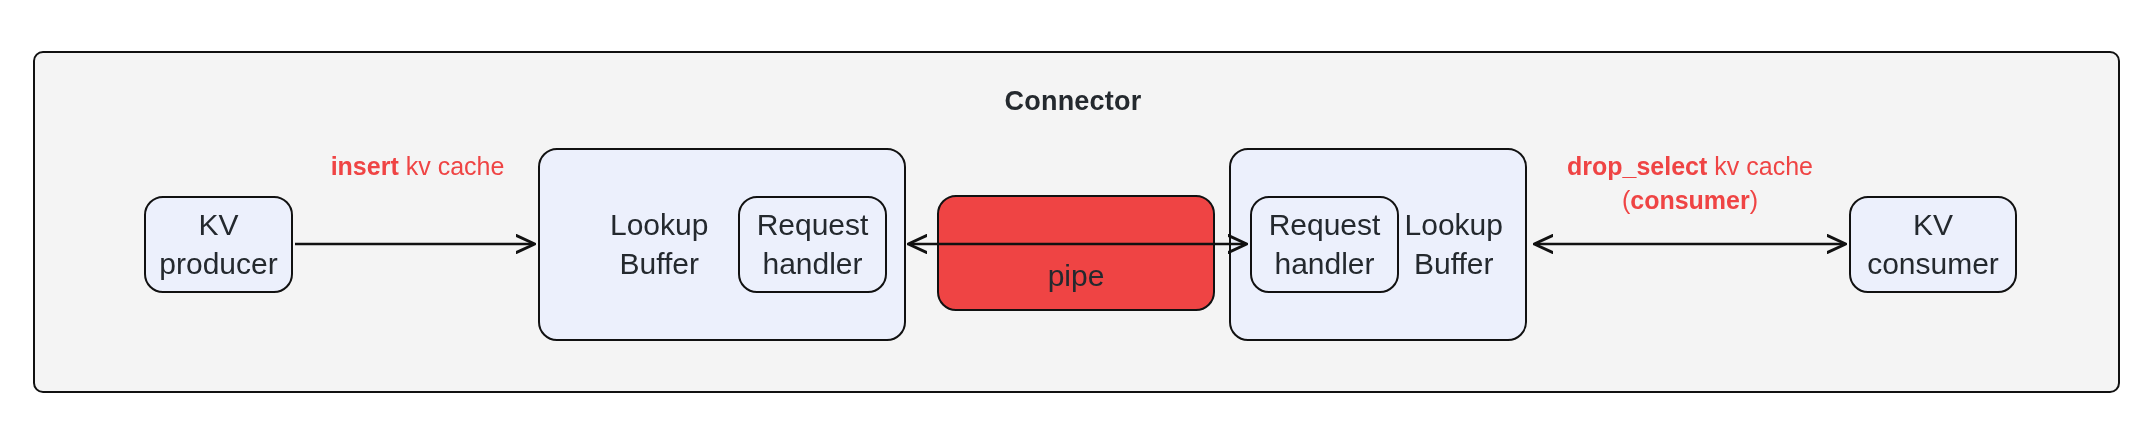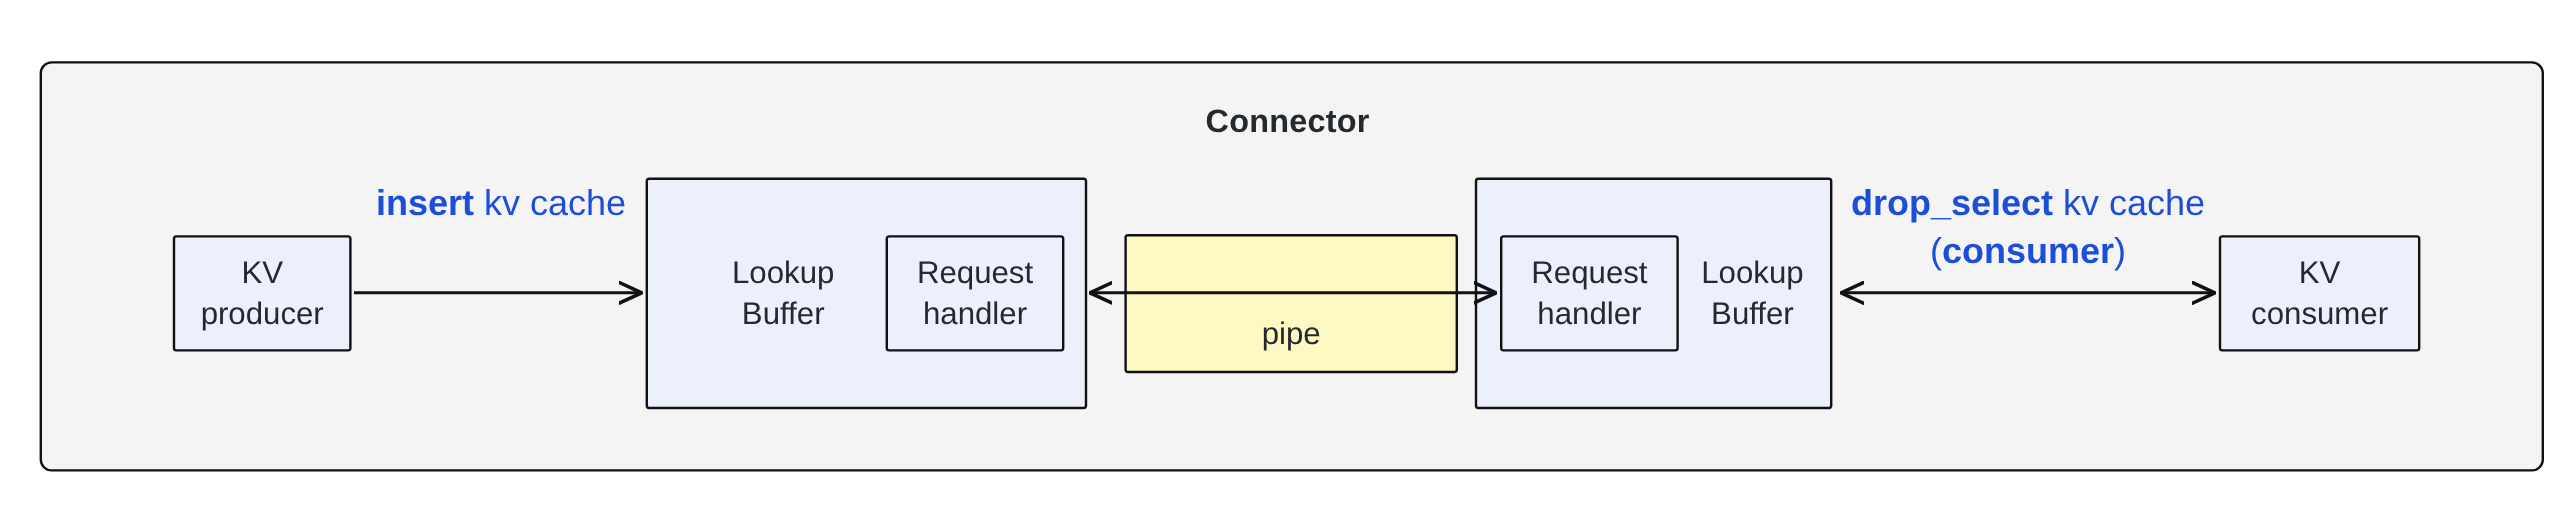--- a/index.html
+++ b/index.html
@@ -46,26 +46,26 @@
   .node {
     position: absolute;
     box-sizing: border-box;
     display: flex;
     align-items: center;
     justify-content: center;
     text-align: center;
     color: #24292e;
     background: #ecf0fc;
     border: 2.5px solid #111111;
-    border-radius: 3px;
+    border-radius: 19px;
     line-height: 1.28;
-    font-size: 26px;
+    font-size: 30px;
   }
   .node.green {
-    background: #fef9c3;
+    background: #ef4444;
   }
   .node .lbl {
     display: block;
     white-space: pre-line;
   }
 
   
   #kv-producer      { left: 144px;  top: 196px; width: 149px; height: 97px; }
   #lookup-buffer-l  { left: 538px;  top: 148px; width: 368px; height: 193px;
                       align-items: center; justify-content: flex-start; padding-left: 70px; }
@@ -74,22 +74,22 @@
                       align-items: flex-end; padding-bottom: 14px; }
   #lookup-buffer-r  { left: 1229px; top: 148px; width: 298px; height: 193px;
                       align-items: center; justify-content: flex-end; padding-right: 22px; }
   #req-handler-r    { left: 1250px; top: 196px; width: 149px; height: 97px; }
   #kv-consumer      { left: 1849px; top: 196px; width: 168px; height: 97px; }
 
   
   .edge-label {
     position: absolute;
     text-align: center;
-    color: #1d4ed8;
-    font-size: 30px;
+    color: #ef4444;
+    font-size: 25px;
     line-height: 1.34;
     white-space: nowrap;
   }
   .edge-label b { font-weight: 700; }
 
   #label-insert      { left: 295px;  top: 150px; width: 245px; }
   #label-dropselect  { left: 1540px; top: 150px; width: 300px; }
 
   
   #edges {

